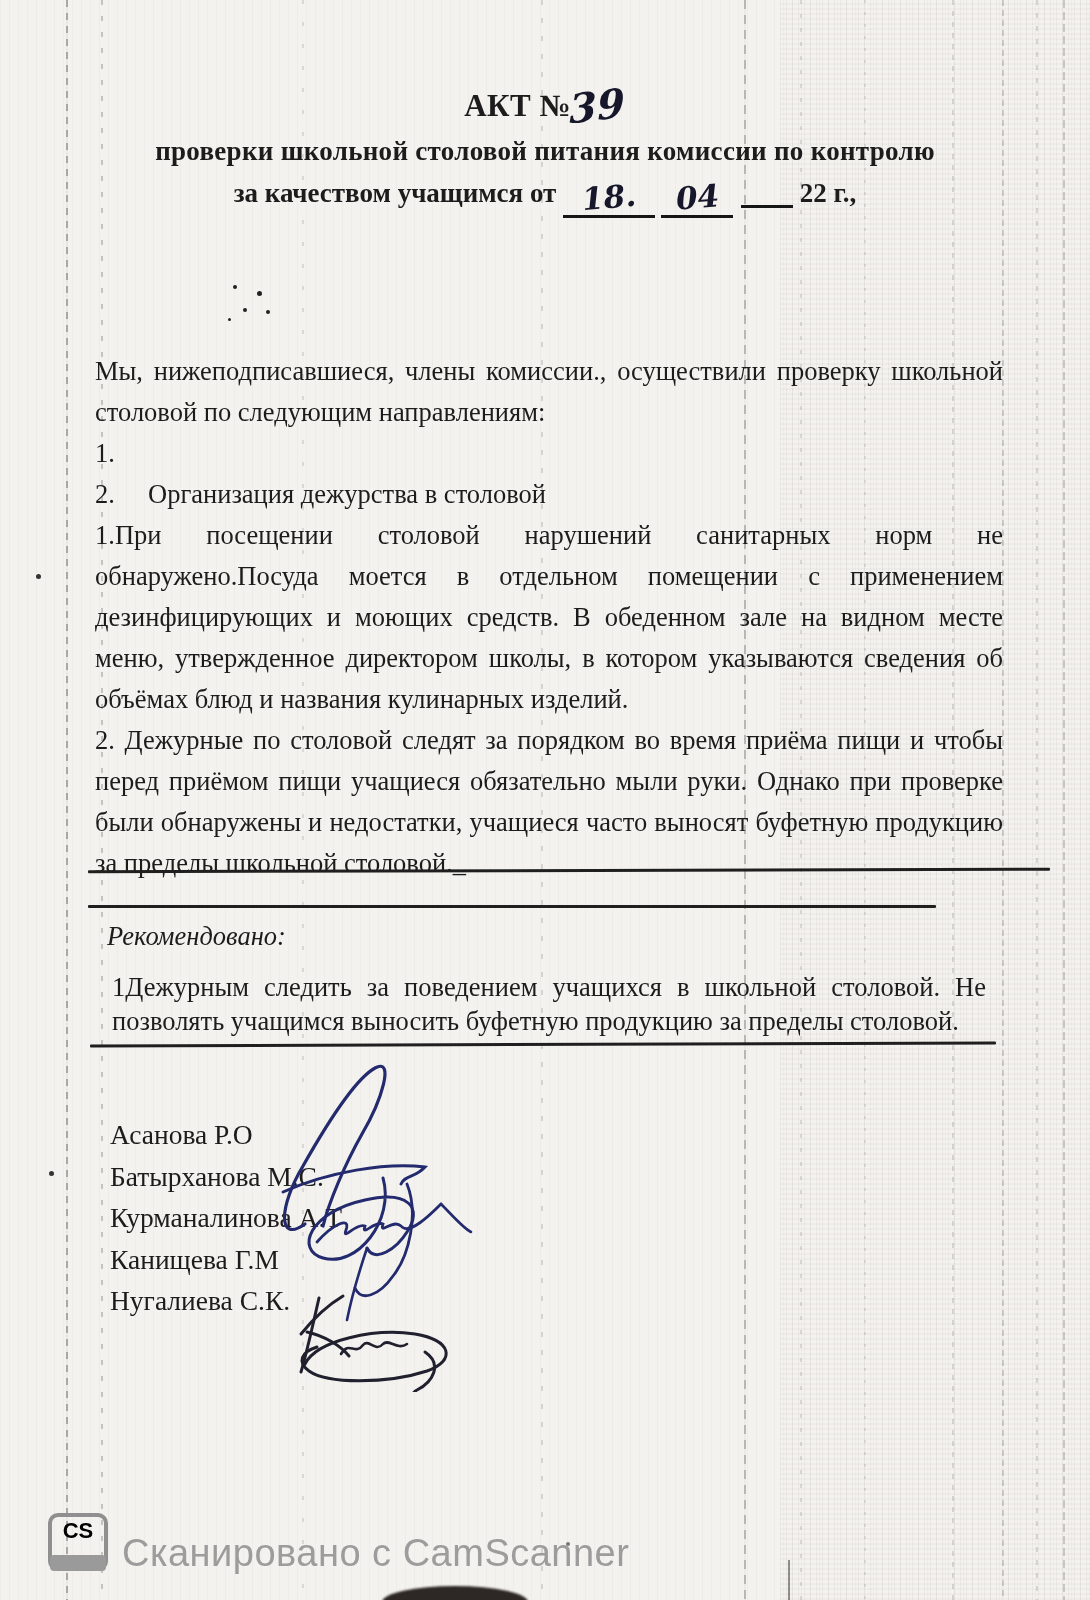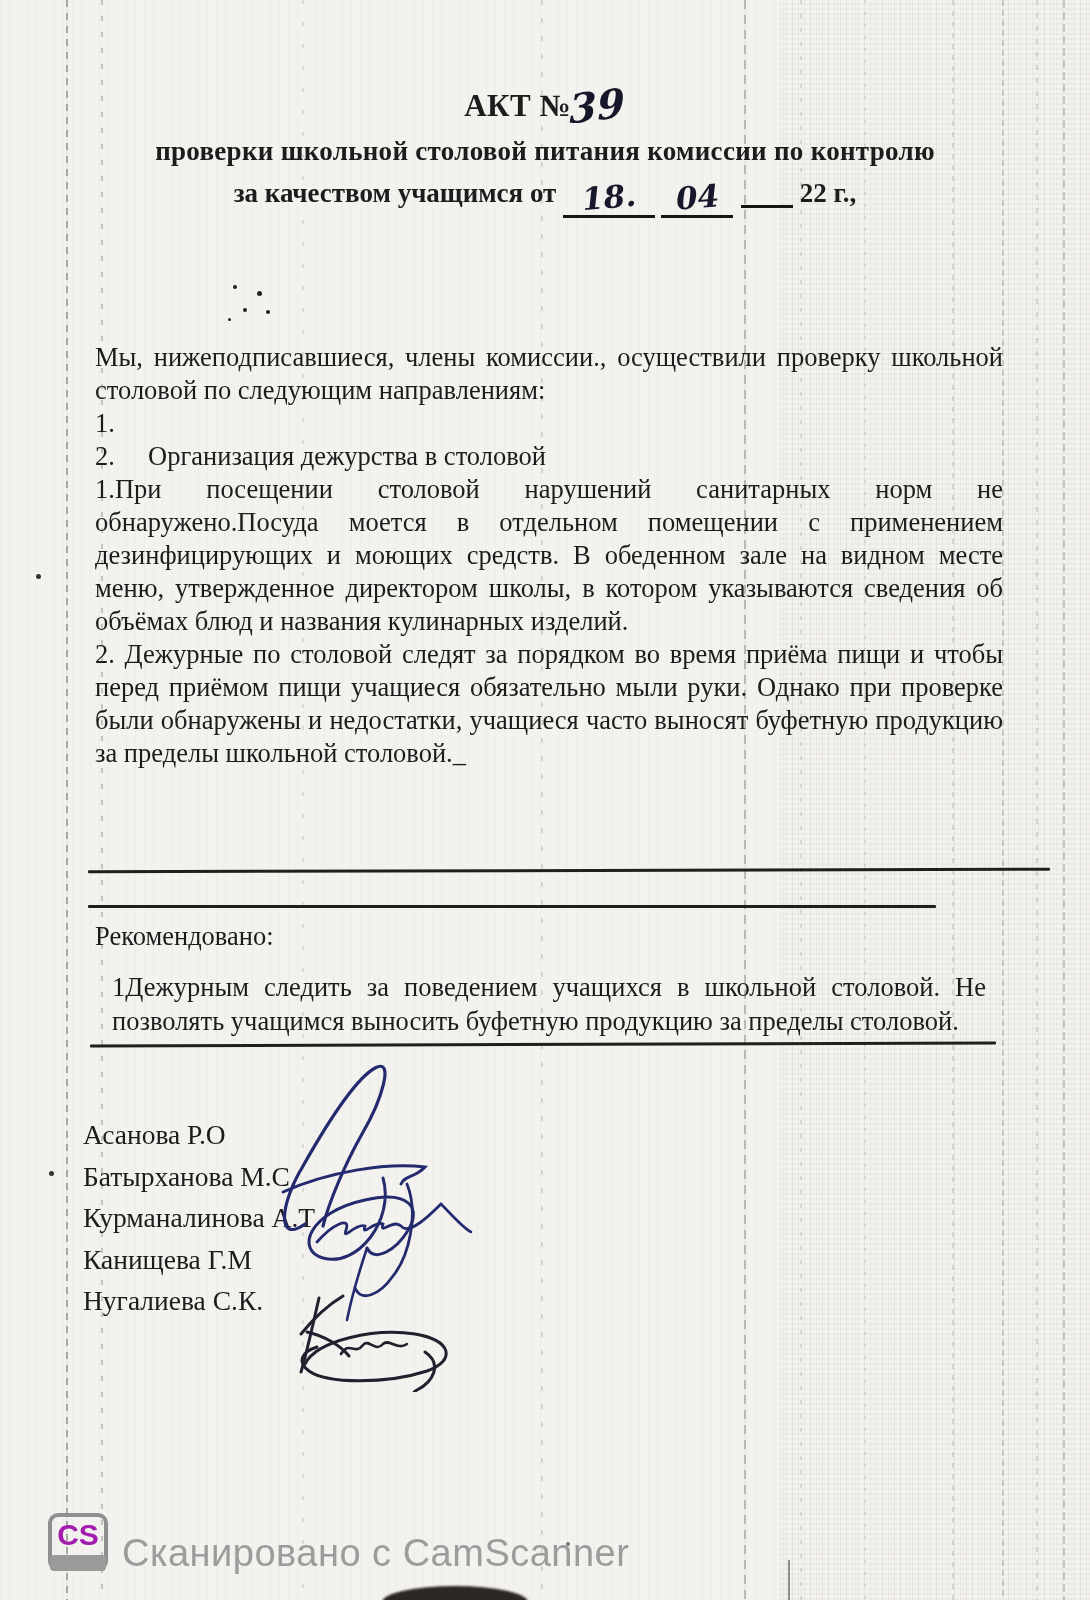--- a/index.html
+++ b/index.html
@@ -53,54 +53,54 @@
     font-size:31px;transform:rotate(-5deg);color:#17172b;line-height:20px;
   }
   .ink-dots{position:absolute;left:228px;top:278px;width:50px;height:48px;}
   .ink-dots i{position:absolute;width:4px;height:4px;border-radius:50%;background:#222;}
   .ink-dots i:nth-child(1){left:5px;top:7px;}
   .ink-dots i:nth-child(2){left:29px;top:13px;width:5px;height:5px;}
   .ink-dots i:nth-child(3){left:15px;top:30px;}
   .ink-dots i:nth-child(4){left:38px;top:32px;}
   .ink-dots i:nth-child(5){left:0px;top:40px;width:3px;height:3px;}
 
-  .body-text{position:absolute;left:95px;top:341px;width:908px;font-size:26.5px;line-height:33px;}
+  .body-text{position:absolute;left:95px;top:351px;width:908px;font-size:26.5px;line-height:41px;}
   .body-text p{margin:0;text-align:justify;}
   .dir-row{display:flex;}
   .dir-num{width:53px;flex:none;}
   .findings-header{margin-top:0;}
   .para{margin:0;}
 
   .rule{position:absolute;height:3px;background:#1f1f1f;border-radius:1px;}
   .rule.r1{left:88px;top:869px;width:962px;transform:rotate(-0.15deg);}
   .rule.r2{left:88px;top:905px;width:848px;}
   .rule.r3{left:90px;top:1043px;width:906px;transform:rotate(-0.2deg);}
 
   .recommend{position:absolute;left:95px;top:919px;width:908px;font-size:26.5px;line-height:34px;}
-  .recommend .hdr{margin:0 0 1px 0;}
+  .recommend .hdr{margin:0 0 1px 12px;font-style:italic;}
   .recommend p{margin:17px;text-align:justify;}
 
-  .signers{position:absolute;left:83px;top:1114px;font-size:27.5px;line-height:41.5px;}
+  .signers{position:absolute;left:110px;top:1114px;font-size:27.5px;line-height:41.5px;}
   .signers div{white-space:nowrap;}
 
   .sig-overlay{position:absolute;left:255px;top:1052px;width:230px;height:340px;pointer-events:none;}
 
   .margin-dot{position:absolute;width:5px;height:5px;border-radius:50%;background:#333;}
   .md1{left:36px;top:574px;}
   .md2{left:49px;top:1171px;}
   .md3{left:566px;top:1542px;background:#777;width:4px;height:4px;}
 
   .footer{position:absolute;left:48px;top:1508px;display:flex;align-items:center;}
   .cs-icon{
     position:relative;width:52px;height:50px;border:4px solid #8f8f8f;border-radius:10px;
     background:transparent;flex:none;
   }
   .cs-letters{
     position:absolute;left:0;right:0;top:1px;text-align:center;
-    font-family:"Liberation Sans", sans-serif;font-weight:bold;font-size:30px;color:#a21caf;letter-spacing:0;
+    font-family:"Liberation Sans", sans-serif;font-weight:bold;font-size:22px;color:#000000;letter-spacing:0;
   }
   .cs-base{
     position:absolute;left:-2px;right:-2px;bottom:-4px;height:16px;background:#9a9a9a;border-radius:4px;
   }
   .footer-text{
     margin-left:14px;font-family:"Liberation Sans", sans-serif;font-size:38px;color:#9c9c9c;letter-spacing:.5px;margin-top:24px;
   }
   .bottom-blob{
     position:absolute;left:382px;top:1586px;width:146px;height:18px;background:#2d2825;
     border-radius:50% 50% 0 0 / 90% 90% 0 0;filter:blur(1px);

